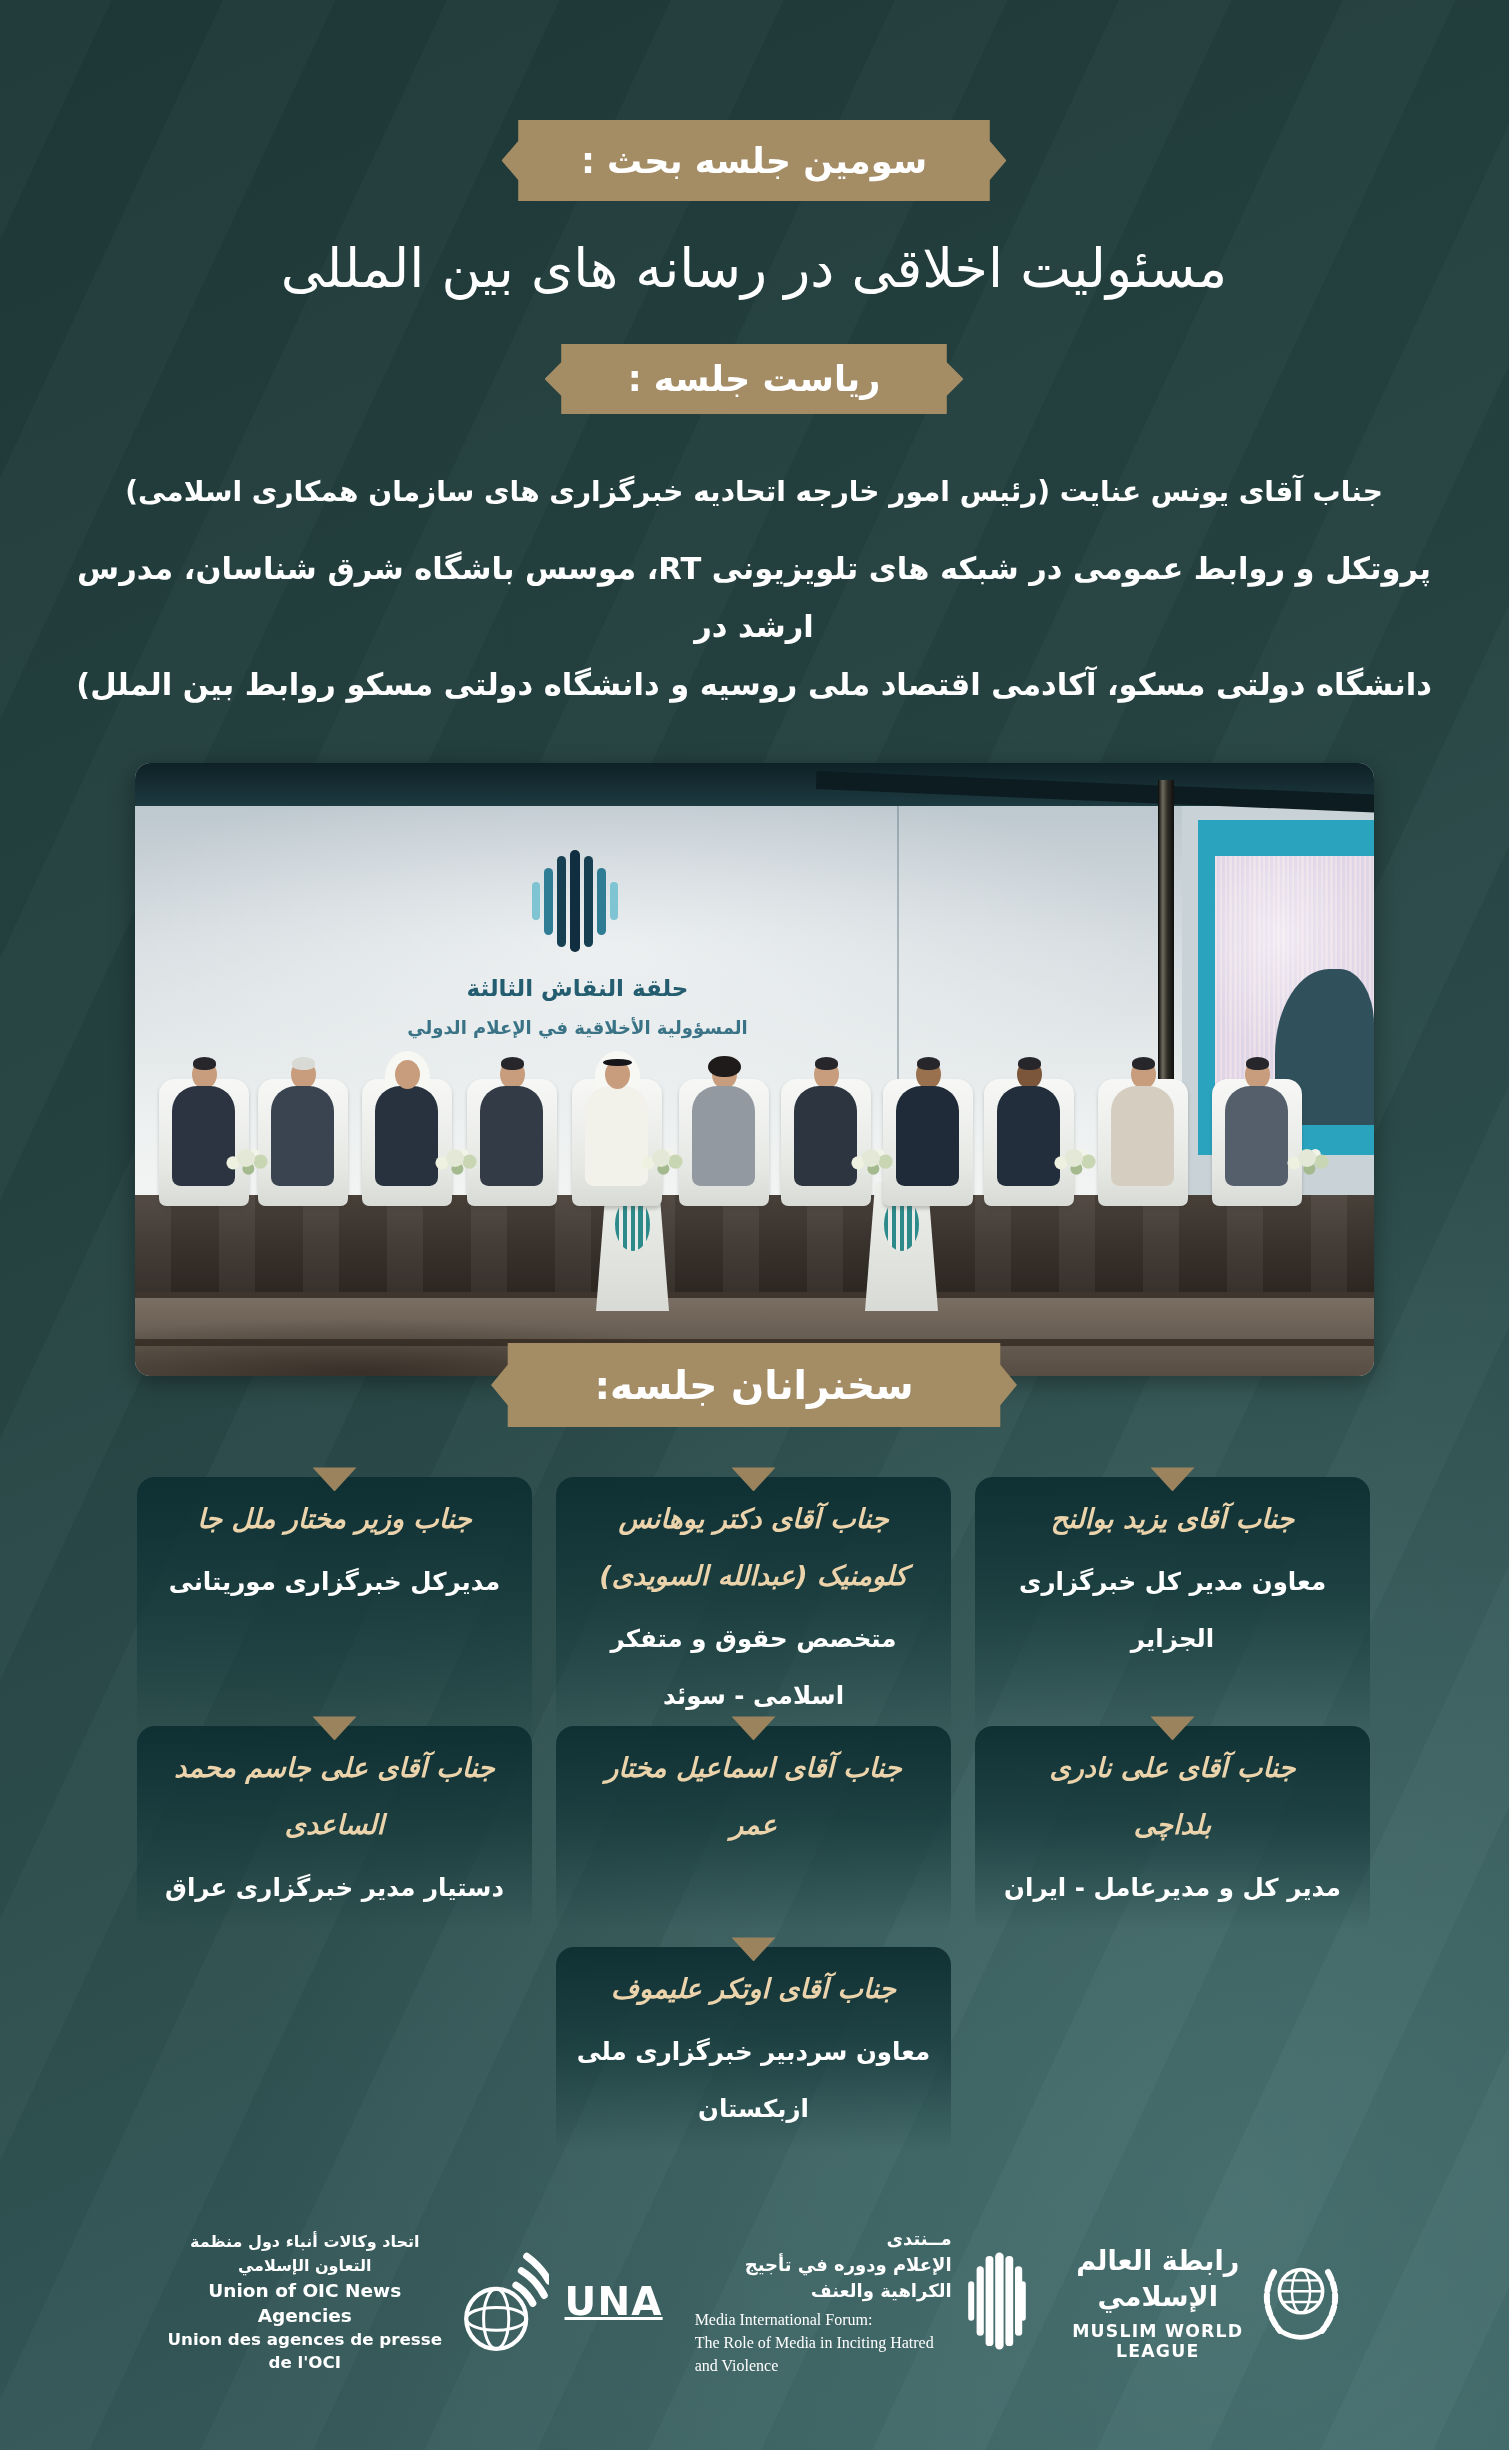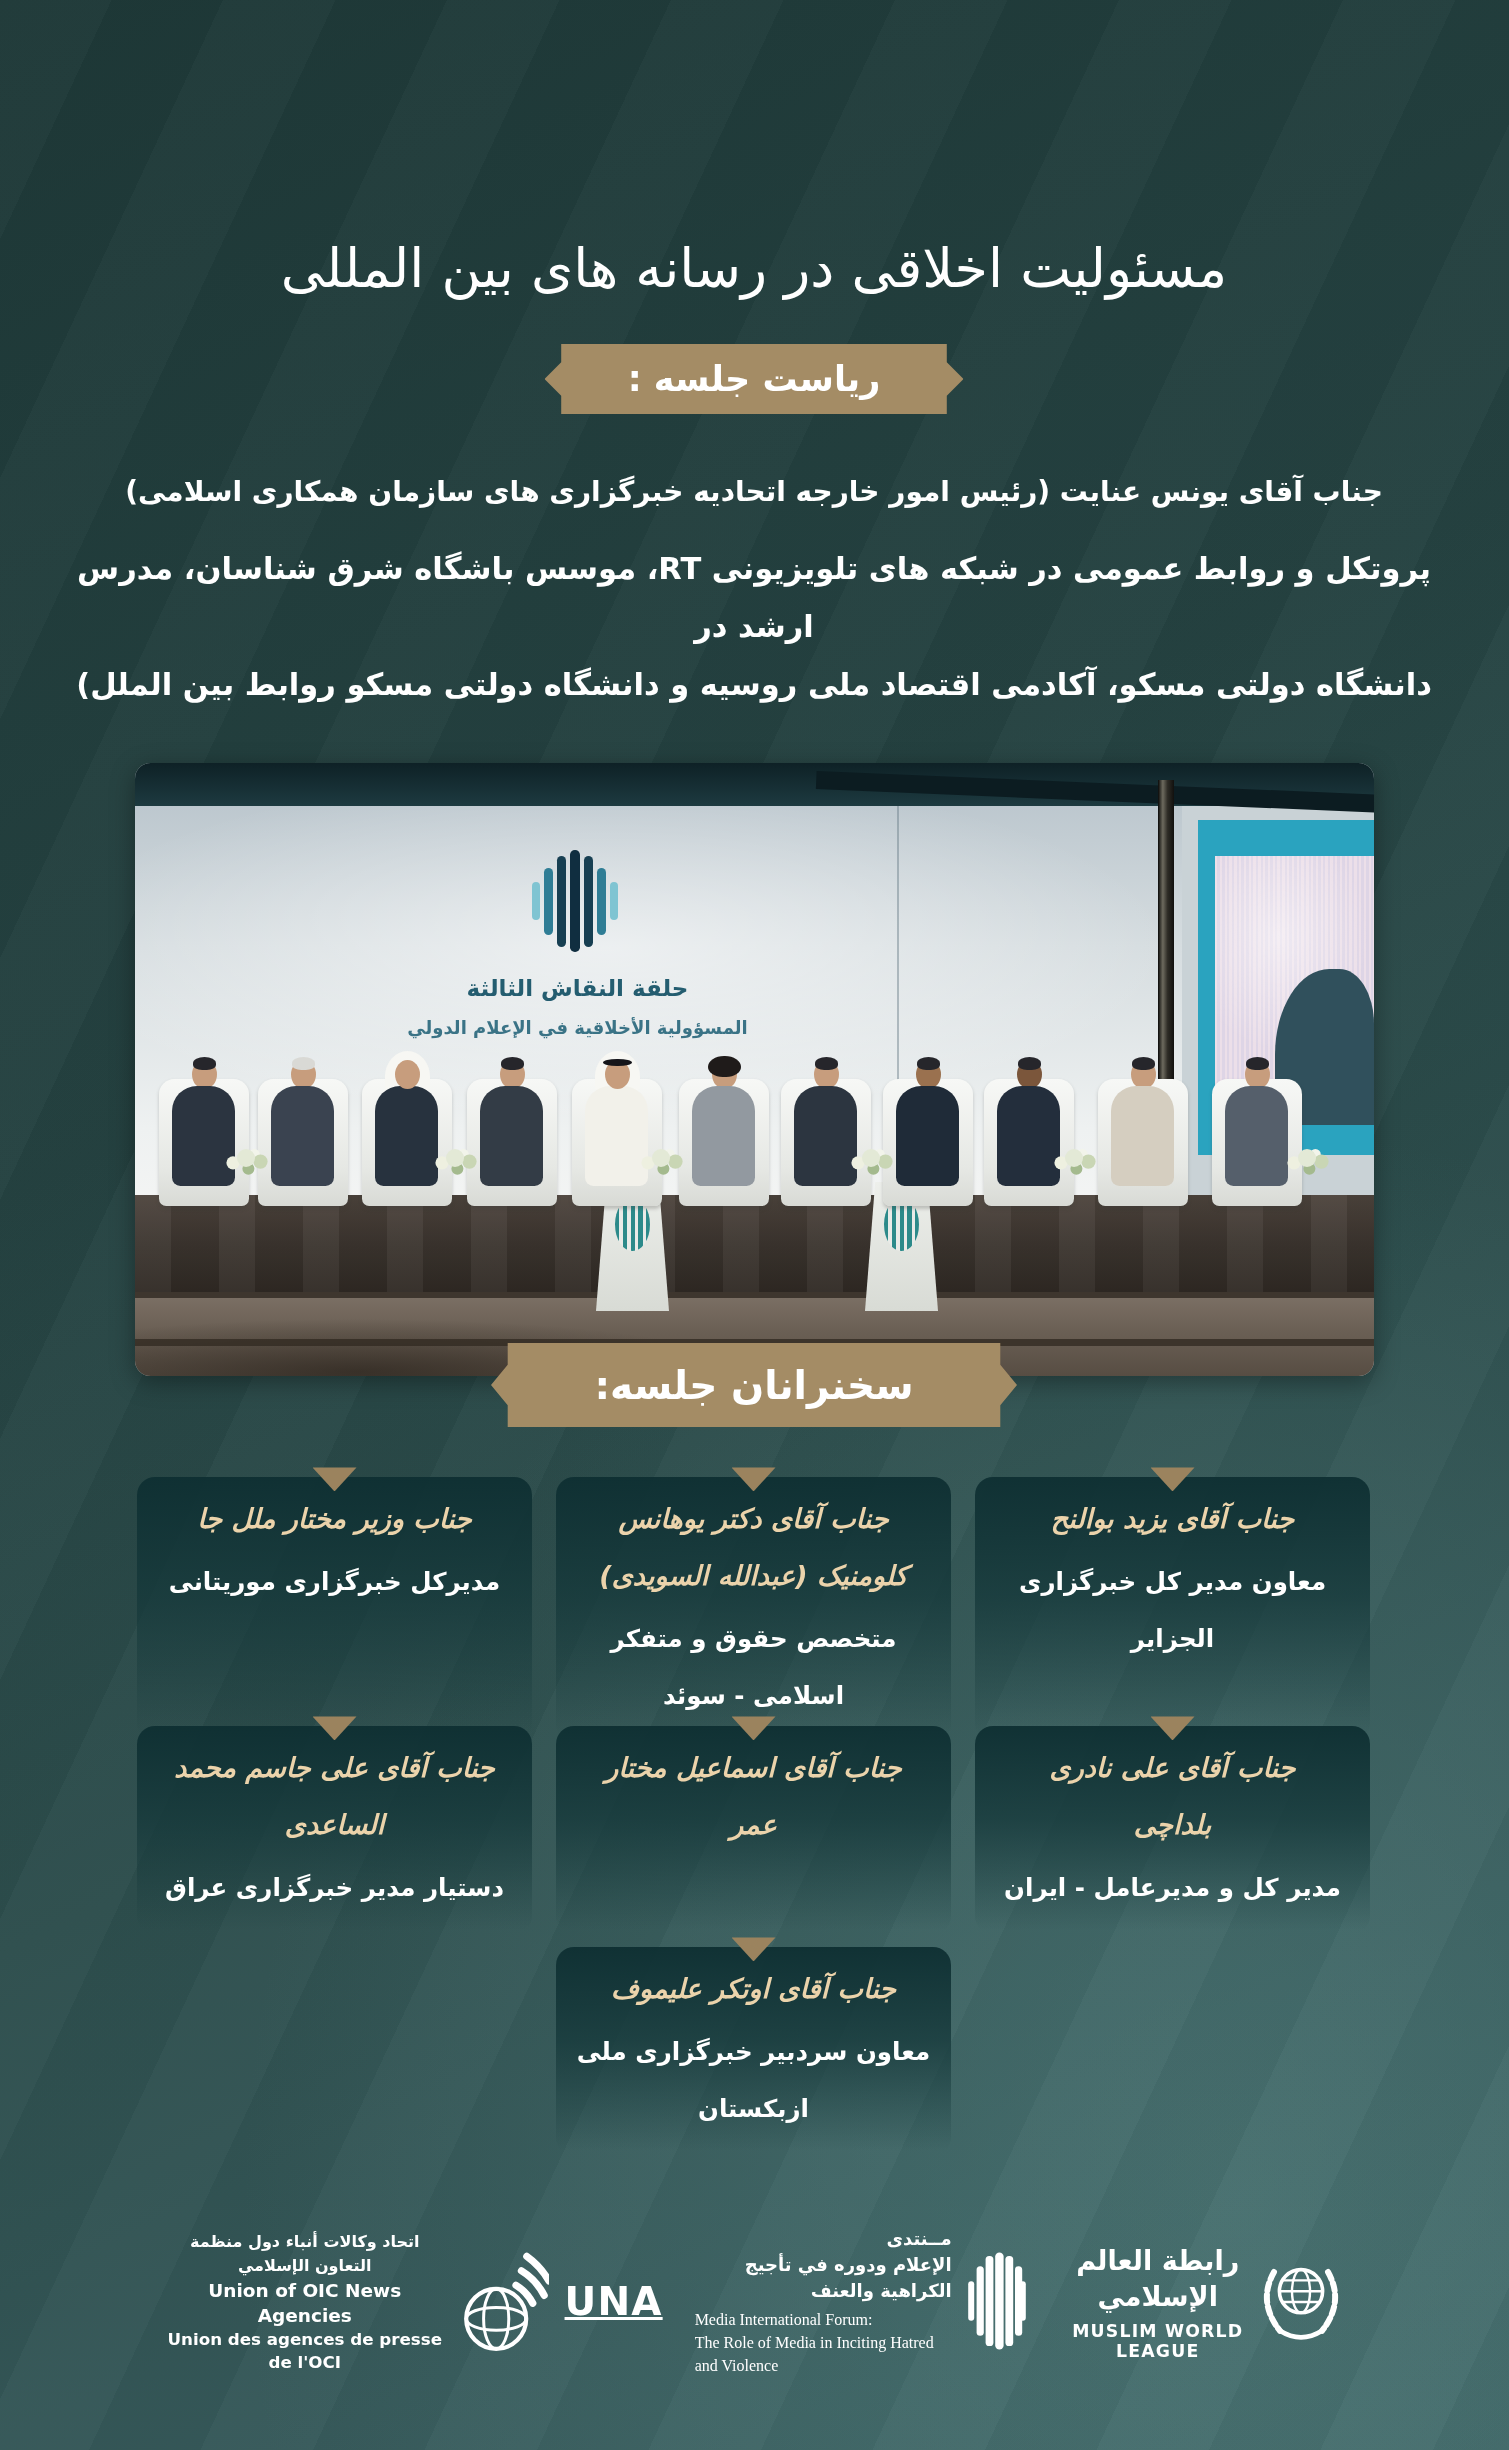--- a/index.html
+++ b/index.html
@@ -125,20 +125,23 @@
   .mwl-callig{font-size:27px;font-weight:bold;line-height:36px;}
   .mwl-en{font-size:17.3px;font-weight:bold;letter-spacing:1.2px;margin-top:6px;}
   svg{display:block;}
 </style>
 </head>
 <body>
 
 <div id="poster">
   <div class="streaks"></div>
 
+  <div class="banner banner1">
+    <span>سومین جلسه بحث :</span>
+  </div>
 
   <div class="page-title">مسئولیت اخلاقی در رسانه های بین المللی</div>
 
   <div class="banner banner2">
     <span>ریاست جلسه :</span>
   </div>
 
   <p class="chair-line" dir="rtl">جناب آقای یونس عنایت (رئیس امور خارجه اتحادیه خبرگزاری های سازمان همکاری اسلامی)</p>
 
   <div class="moderator" dir="rtl">

